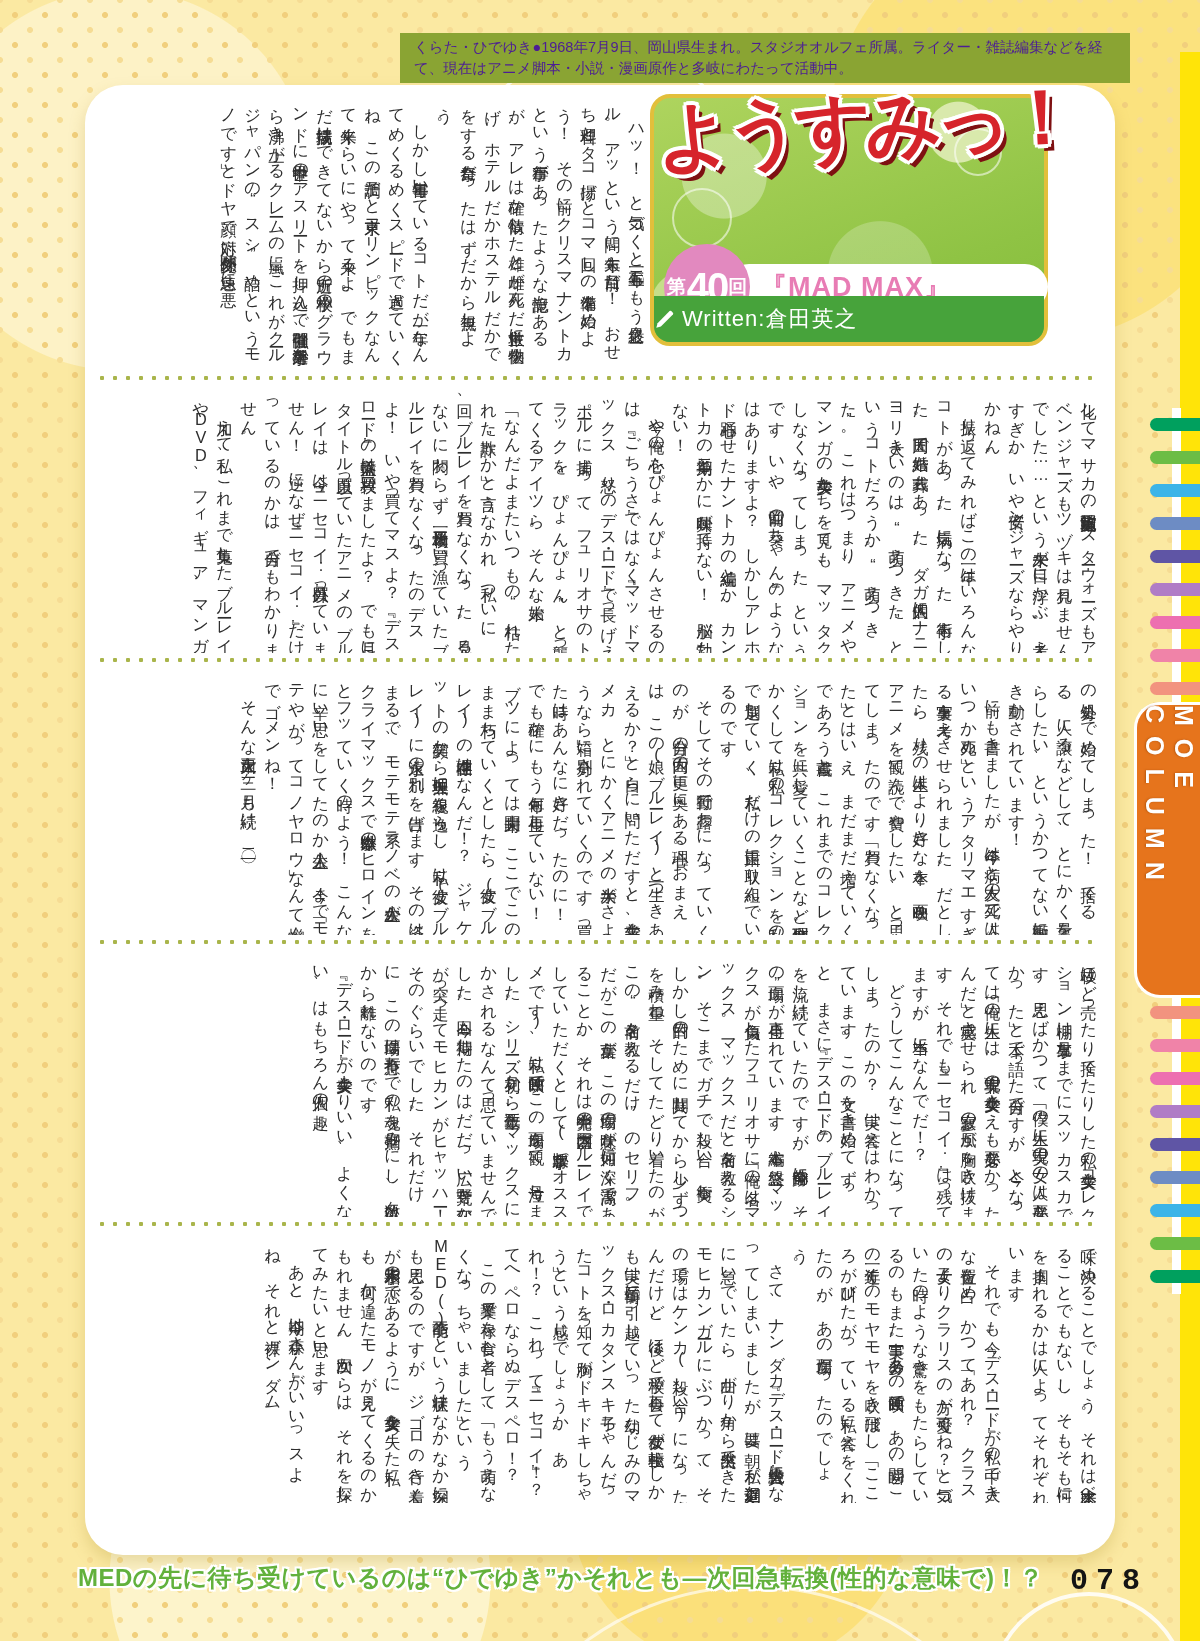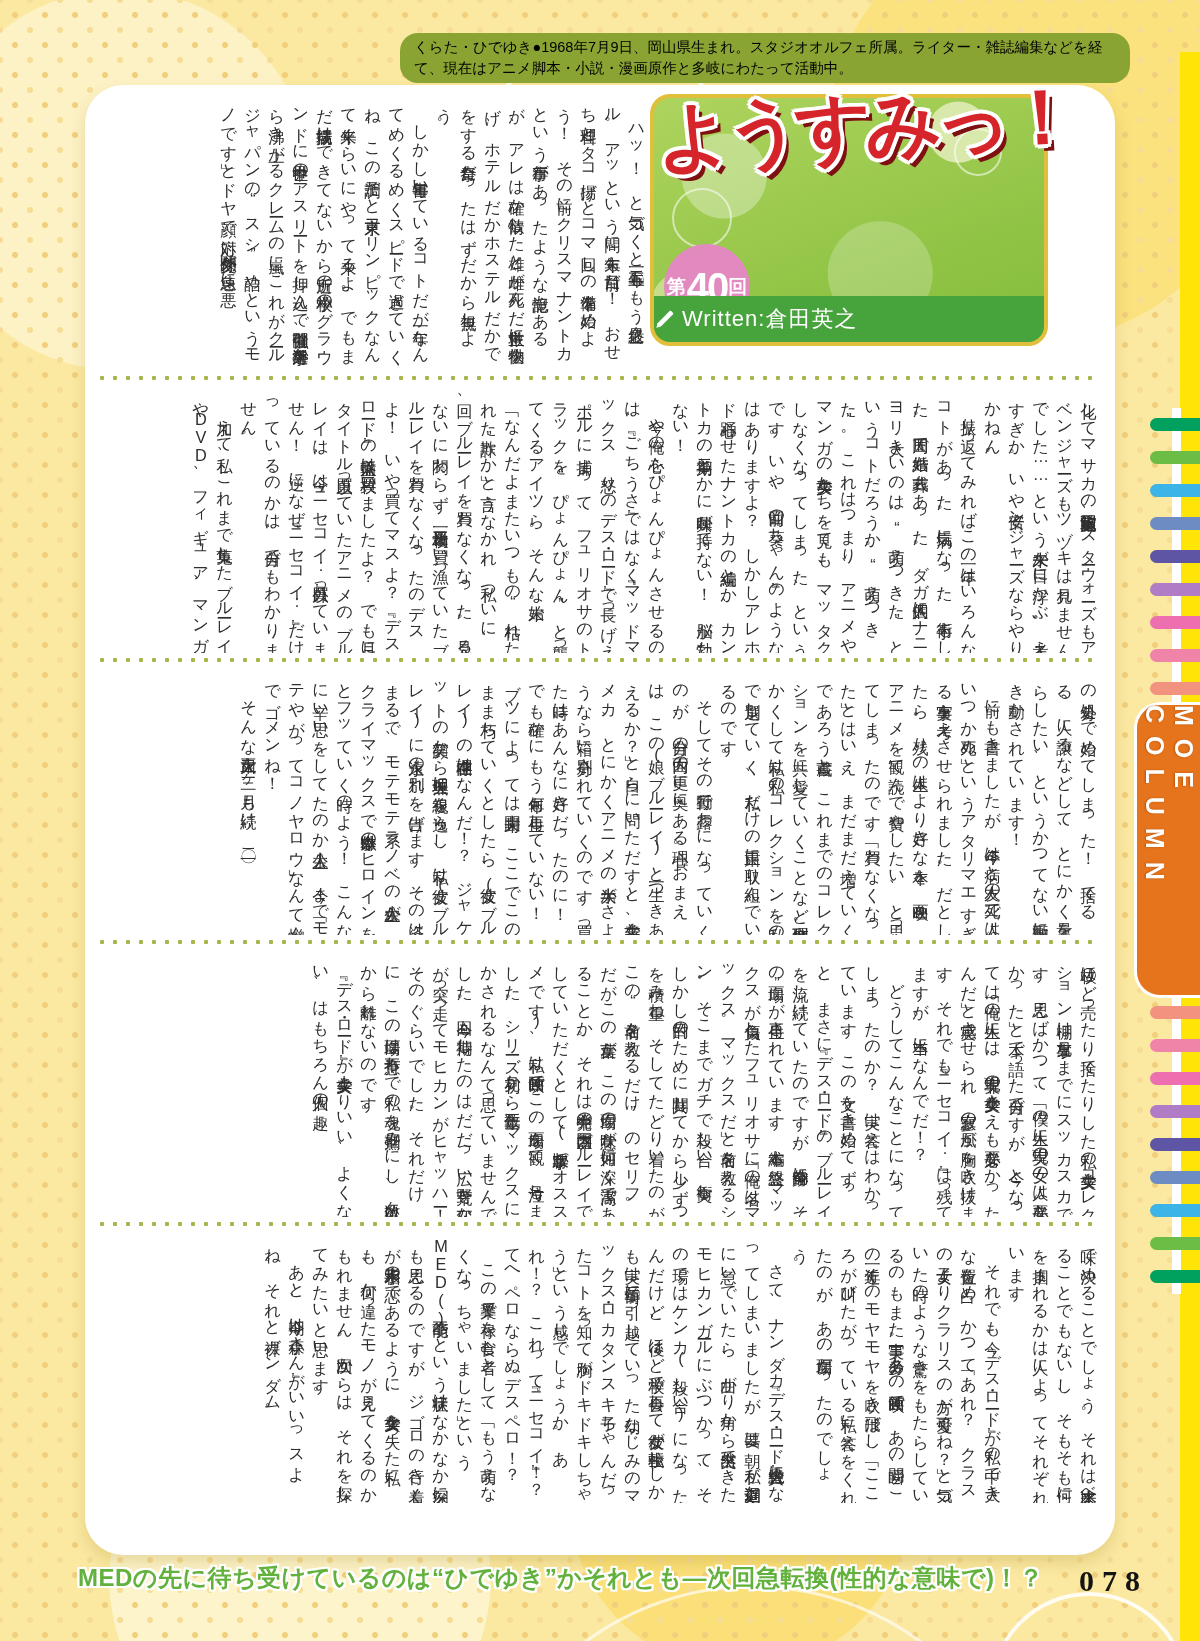--- a/index.html
+++ b/index.html
@@ -18,21 +18,21 @@
     background-position:0 0,15px 15px,0 0,0 0,0 0,0 0;
   }
   .ring{position:absolute;border-radius:50%;z-index:0;}
   .r1{left:452px;top:48px;width:300px;height:300px;border:3px solid rgba(255,255,255,.85);}
   .r2{left:990px;top:1592px;width:190px;height:190px;border:4px solid rgba(255,255,255,.85);}
   .r3{left:470px;top:1585px;width:560px;height:560px;border:3px solid rgba(255,255,255,.65);}
   .bright-strip{position:absolute;right:0;top:52px;width:20px;height:1589px;background:#ffe408;z-index:0;}
 
   .bio-bar{
     position:absolute;left:400px;top:33px;width:730px;height:50px;z-index:2;
-    background:#8aa433;border-radius:18px;color:#000000;font-size:14.5px;line-height:21px;
+    background:#8aa433;border-radius:0;color:#4c1d95;font-size:14.5px;line-height:21px;
     padding:4px 14px;box-sizing:border-box;
   }
 
   .card{
     position:absolute;left:85px;top:85px;width:1030px;height:1470px;z-index:1;
     background:#fff;border-radius:38px;box-shadow:0 8px 16px rgba(170,140,40,.25);
   }
 
   
   .title-box{
@@ -115,21 +115,21 @@
   
   .footer-teaser{
     position:absolute;left:78px;top:1562px;z-index:2;
     font-size:24px;font-weight:bold;color:#62b13c;letter-spacing:.5px;
     text-shadow:-2px -2px 0 #fff,2px -2px 0 #fff,-2px 2px 0 #fff,2px 2px 0 #fff,
       0 -2px 0 #fff,0 2px 0 #fff,-2px 0 0 #fff,2px 0 0 #fff;
   }
   .page-number{
     position:absolute;right:52px;top:1564px;z-index:2;
     font-size:30px;font-weight:bold;letter-spacing:8px;color:#141414;
-    font-family:Liberation Serif, serif;
+    font-family:Liberation Mono, monospace;
   }
 </style>
 </head>
 <body>
 
 <div>
 
   <div class="ring r1"></div>
   <div class="ring r2"></div>
   <div class="ring r3"></div>
@@ -137,20 +137,21 @@
 
   <div class="bio-bar">くらた・ひでゆき●1968年7月9日、岡山県生まれ。スタジオオルフェ所属。ライター・雑誌編集などを経て、現在はアニメ脚本・小説・漫画原作と多岐にわたって活動中。</div>
 
   <div class="card">
 
     <div class="title-box">
       <div class="tb-ring a"></div>
       <div class="tb-ring b"></div>
       <div class="logo-title">ようすみっ！</div>
       <div class="subtitle-row">
+        <div class="subject-bar">『MAD MAX』</div>
         <div class="ep-circle">
           <span class="small">第</span>
             <span class="big">40</span>
             <span class="small">回</span>
         </div>
       </div>
       <div class="written-bar">
         <svg class="pencil" viewBox="0 0 24 24">
             <path d="M2.5 21.5l5-1.4L20.6 7a1.3 1.3 0 0 0 0-1.8l-1.8-1.8a1.3 1.3 0 0 0-1.8 0L3.9 16.5z" fill="#ffffff"></path>
           </svg>

